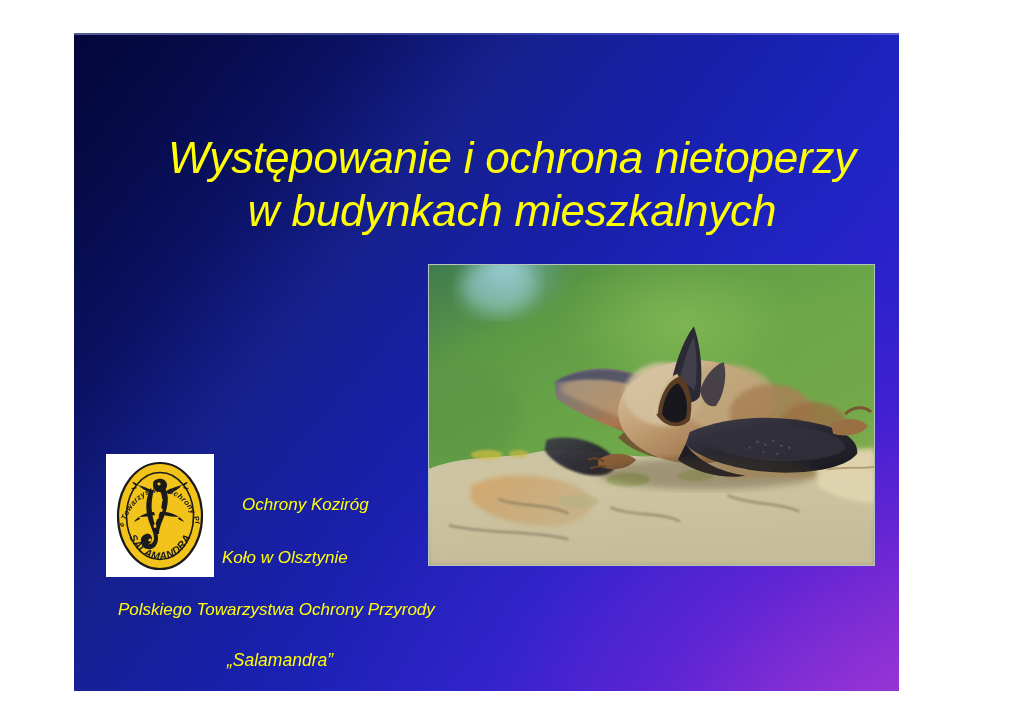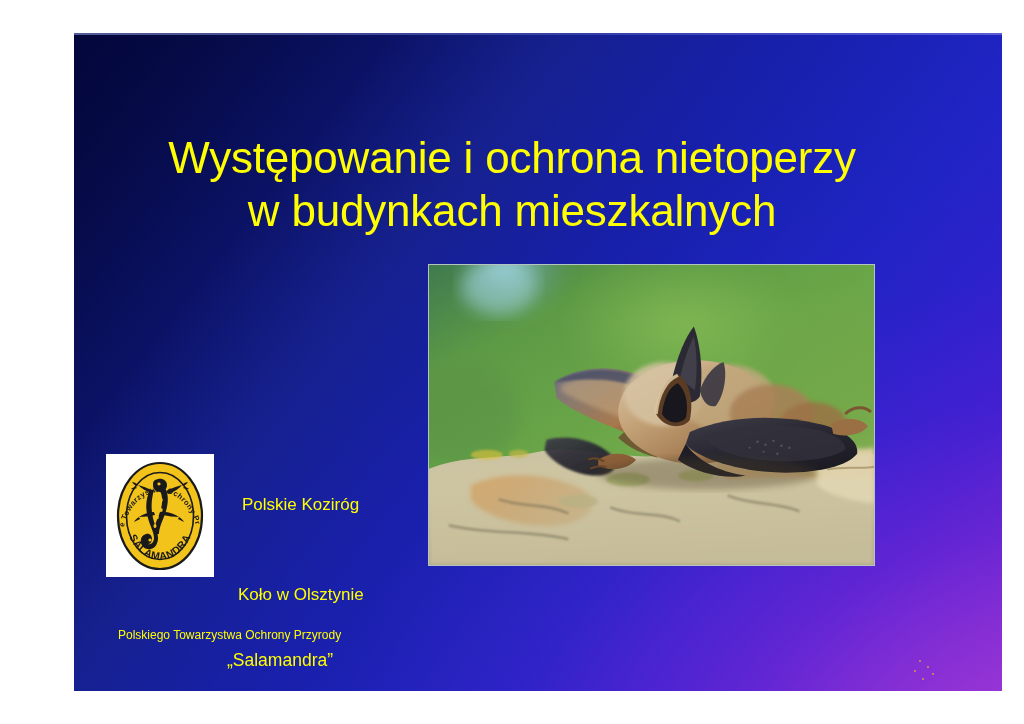--- a/index.html
+++ b/index.html
@@ -20,21 +20,21 @@
     width: 1024px;
     height: 724px;
     background: #ffffff;
   }
 
   
   #slide {
     position: absolute;
     left: 74px;
     top: 33px;
-    width: 928px;
+    width: 825px;
     height: 658px;
     overflow: hidden;
     background:
       
       radial-gradient(130% 120% at 108% 112%,
           rgba(176, 62, 220, 0.96) 0%,
           rgba(150, 52, 214, 0.86) 14%,
           rgba(118, 40, 214, 0.62) 30%,
           rgba(88, 34, 210, 0.30) 46%,
           rgba(60, 30, 190, 0.08) 62%,
@@ -45,20 +45,21 @@
           #060a46 9%,
           #0a1160 20%,
           #101a86 33%,
           #161fa4 46%,
           #1a22b6 57%,
           #2024c4 67%,
           #2b22cc 76%,
           #3a1fd0 85%,
           #5a23cf 93%,
           #7a2bc9 100%);
+    font-style: italic;
   }
   
   #slide-sheen {
     position: absolute;
     inset: 0;
     background: linear-gradient(128deg,
         rgba(255,255,255,0.00) 22%,
         rgba(120,140,255,0.055) 34%,
         rgba(255,255,255,0.00) 48%);
     pointer-events: none;
@@ -117,22 +118,22 @@
   
   .credit {
     position: absolute;
     color: #ffff00;
     font-size: 17px;
     line-height: 21px;
     font-weight: 400;
     white-space: nowrap;
   }
   #credit-author     { left: 168px; top: 461px; }  
-  #credit-branch     { left: 164px; top: 514px; margin-top: 37px; }  
-  #credit-org        { left: 44px;  top: 592px; font-size: 12px; } 
+  #credit-branch     { left: 148px; top: 514px; }  
+  #credit-org        { left: 44px;  top: 566px; font-size: 17px; } 
   #credit-orgname    { left: 153px; top: 617px; font-size: 17.5px; } 
 
   
   .artifact-dot {
     position: absolute;
     width: 2px; height: 2px;
     background: #e8a43a;
     opacity: 0.85;
     border-radius: 50%;
   }
@@ -361,21 +362,21 @@
           <ellipse cx="55" cy="46" rx="1.8" ry="2.1"></ellipse>
           <ellipse cx="49" cy="53" rx="2" ry="2.4"></ellipse>
           <ellipse cx="55" cy="56" rx="1.7" ry="2"></ellipse>
           <ellipse cx="51" cy="63" rx="1.8" ry="2.2"></ellipse>
           <ellipse cx="49" cy="72" rx="1.5" ry="1.9"></ellipse>
           <ellipse cx="44" cy="86" rx="1.6" ry="1.6"></ellipse>
         </g>
       </svg>
     </div>
 
-    <div class="credit" id="credit-author">Polskie Koziróg</div>
+    <div class="credit" id="credit-author">Ochrony Koziróg</div>
 
     <div class="credit" id="credit-branch">Koło w Olsztynie</div>
 
     <div class="credit" id="credit-org">Polskiego Towarzystwa Ochrony Przyrody</div>
 
     <div class="credit" id="credit-orgname">„Salamandra”</div>
 
     <div class="artifact-dot" style="left:845px; top:627px;"></div>
     <div class="artifact-dot" style="left:853px; top:633px;"></div>
     <div class="artifact-dot" style="left:840px; top:637px;"></div>

